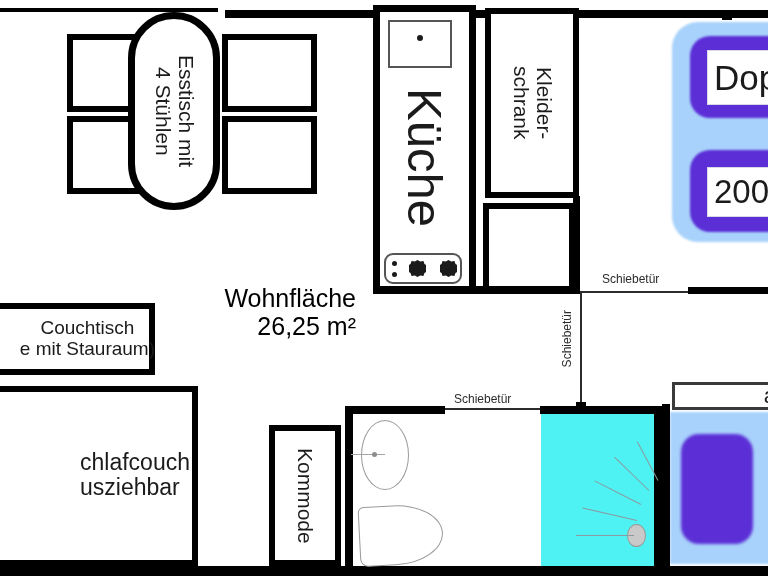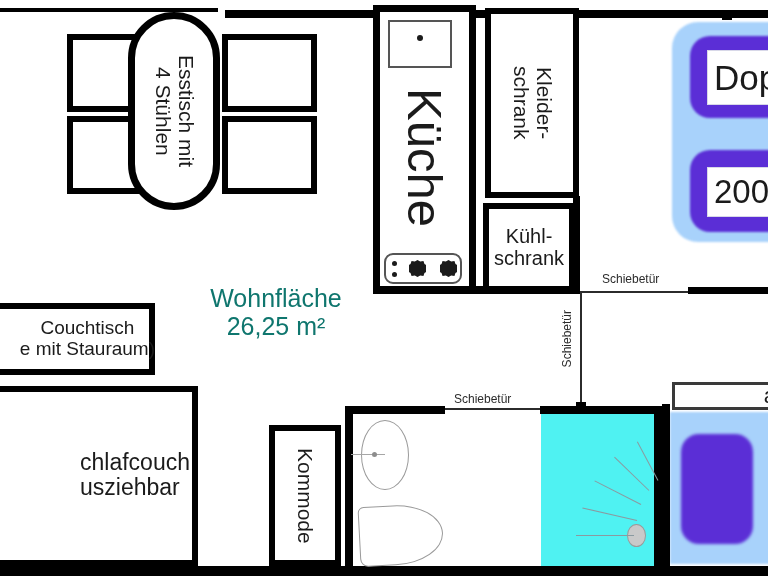--- a/index.html
+++ b/index.html
@@ -187,22 +187,22 @@
     border: 1px solid #9a9a9a;
     background: #ffffff;
     border-radius: 6px 58% 58% 8px / 6px 50% 50% 8px;
     box-sizing: border-box;
     transform: rotate(-3deg);
   }
 
   
   #area-text {
     position: absolute;
-    color: #0f766e;
-    text-align: center;
+    color: #000000;
+    text-align: right;
     line-height: 1.12;
     white-space: pre;
   }
 
   
   .sd-label {
     position: absolute;
     color: #2b2b2b;
     font-size: 12px;
     white-space: pre;
@@ -250,22 +250,20 @@
   <div class="knob" style="left:392px; top:261px;"></div>
   <div class="knob" style="left:392px; top:272px;"></div>
   <div class="burner" style="left:409px; top:260px;"></div>
   <div class="burner" style="left:440px; top:260px;"></div>
 
   <div class="box" style="left:485px; top:8px; width:94px; height:190px;"></div>
   <div class="lbl rot" style="left:485px; top:8px; width:94px; height:190px; font-size:21px;">Kleider-
 schrank</div>
 
   <div class="box" style="left:483px; top:203px; width:92px; height:90px;"></div>
-  <div class="lbl" style="left:483px; top:203px; width:92px; height:90px; font-size:20px;">Kühl-
-schrank</div>
 
   <div class="wall" style="left:573px; top:196px; width:7px; height:97px;"></div>
   <div class="wall" style="left:373px; top:286px; width:207px; height:8px;"></div>
 
   <div id="bed-outer" style="left:672px; top:22px; width:160px; height:220px;"></div>
   <div class="bed-mattress" style="left:690px; top:36px; width:150px; height:82px;"></div>
   <div class="bed-label" style="left:707px; top:50px; width:120px; height:55px; font-size:35px; padding-left:6px;">Dopp</div>
   <div class="bed-mattress" style="left:690px; top:150px; width:150px; height:82px;"></div>
   <div class="bed-label" style="left:707px; top:167px; width:120px; height:50px; font-size:33px; padding-left:6px;">200</div>
 

